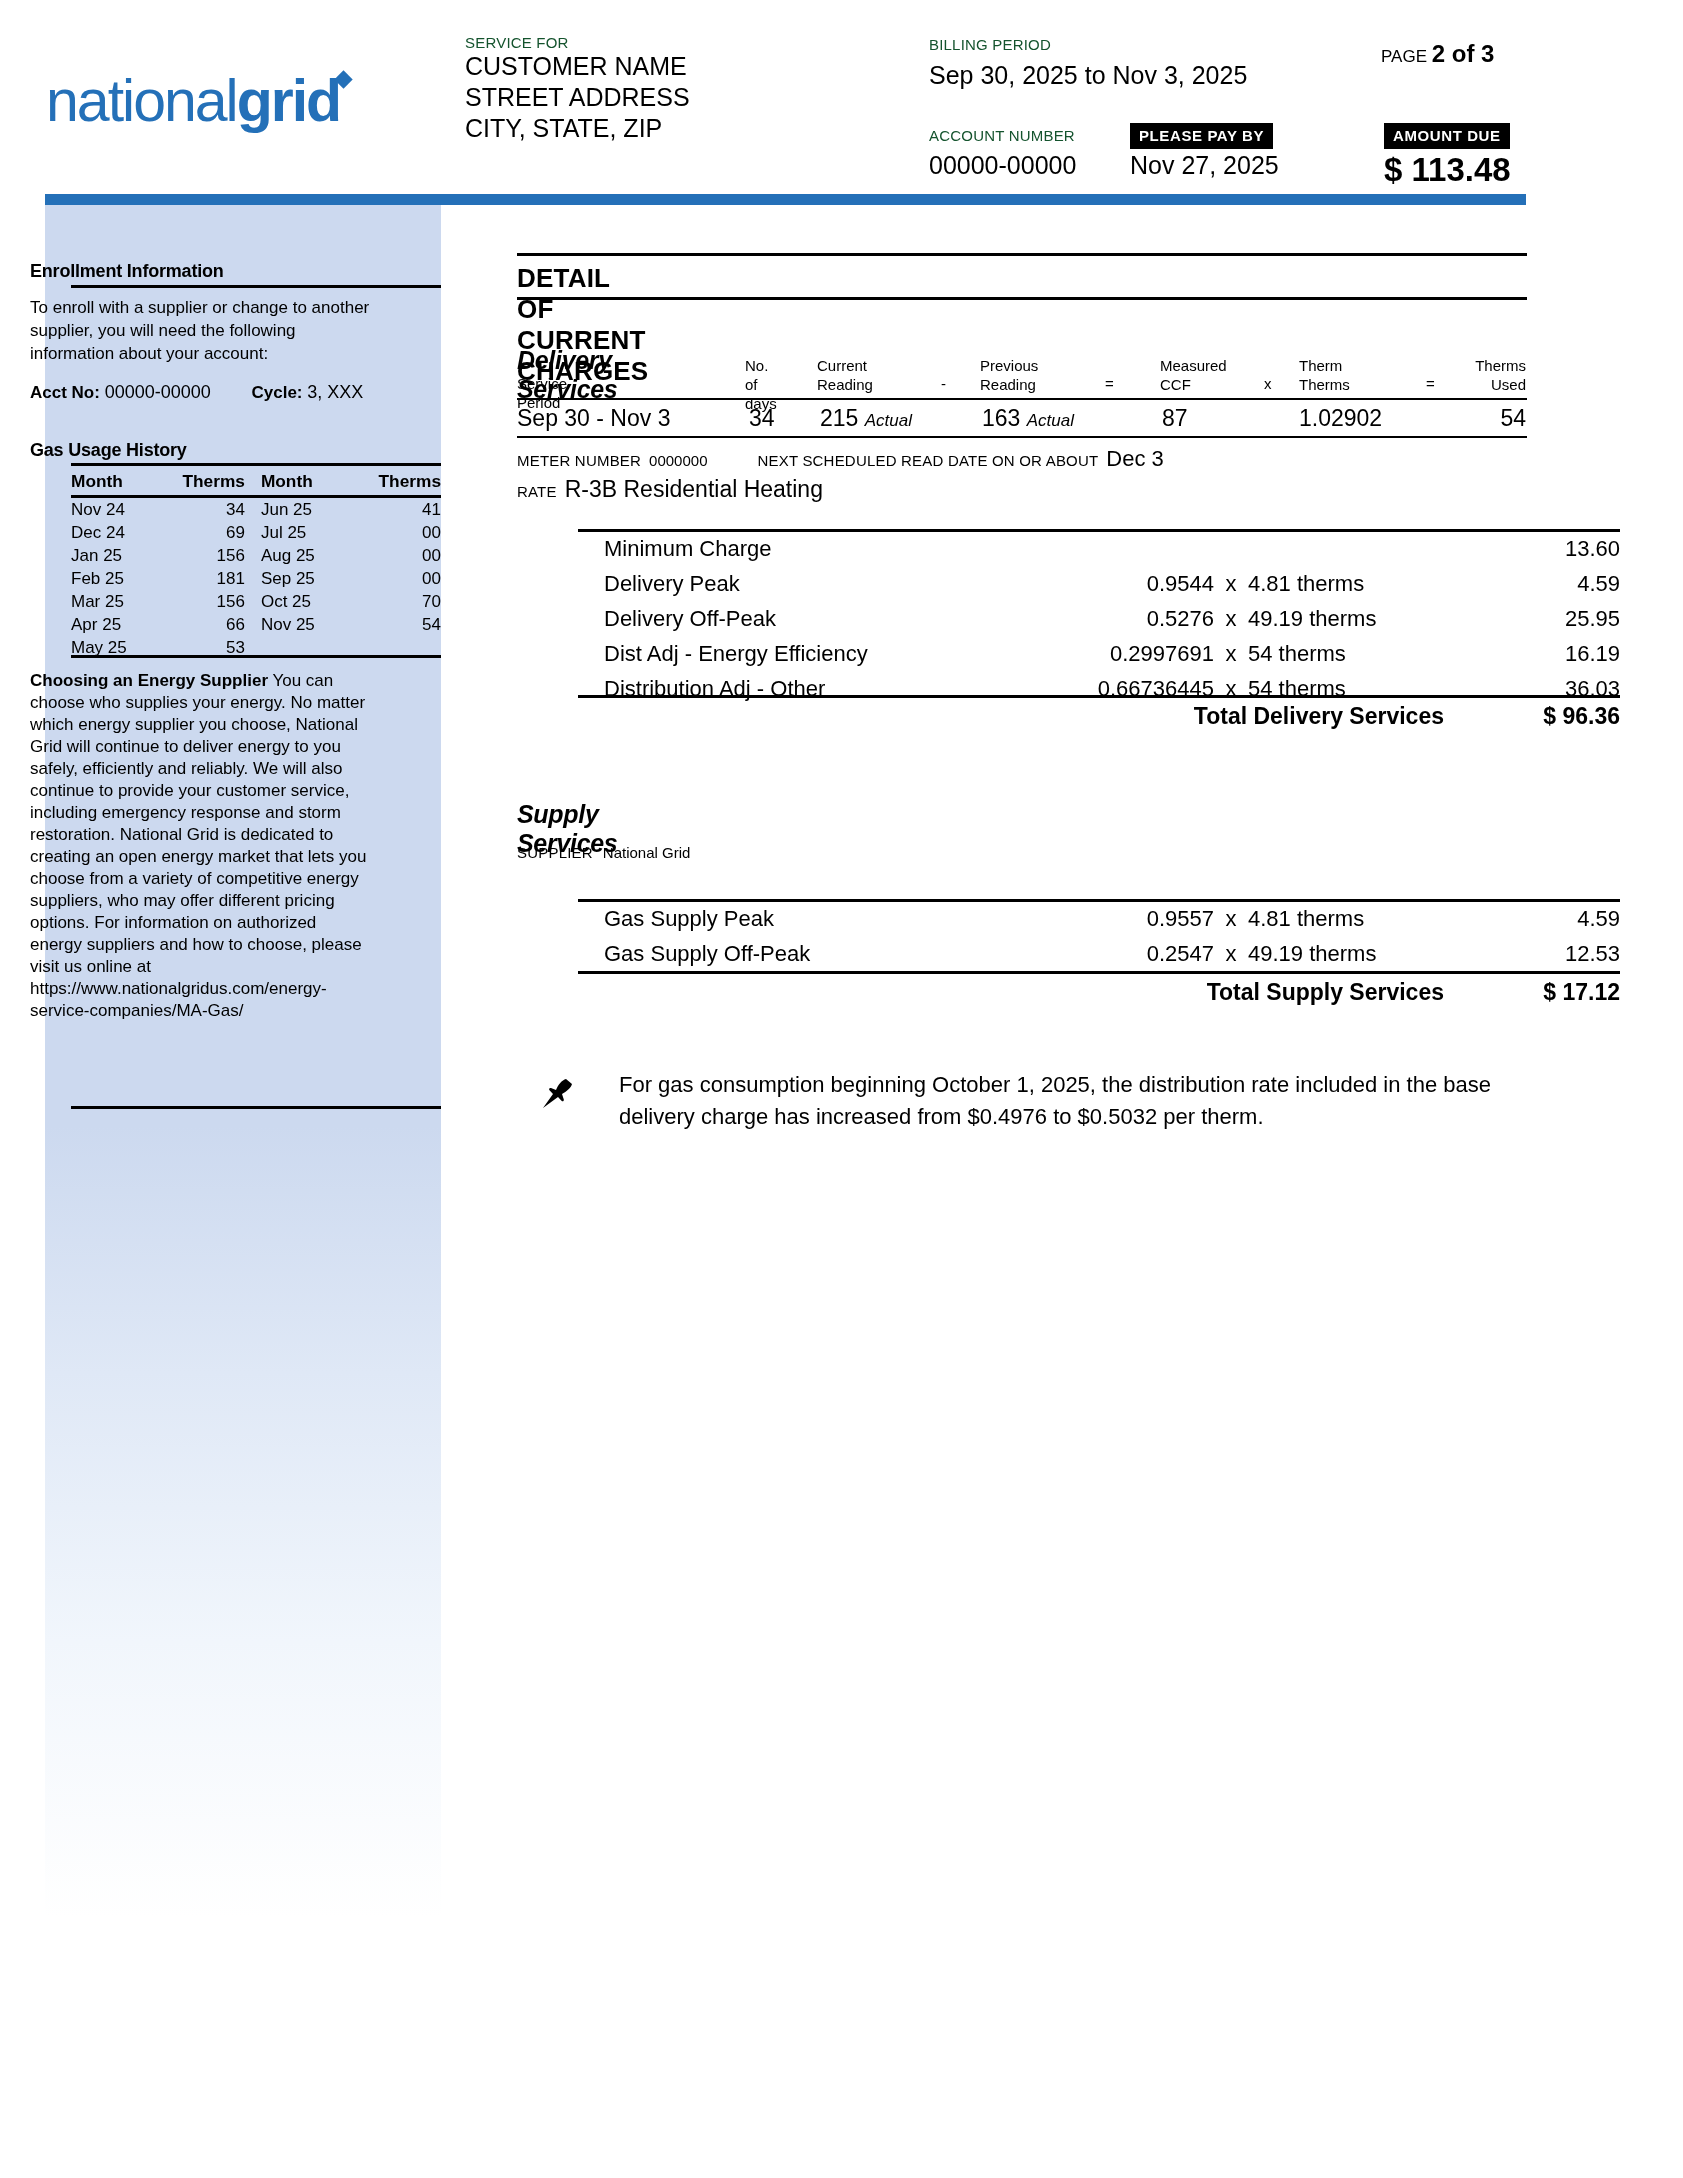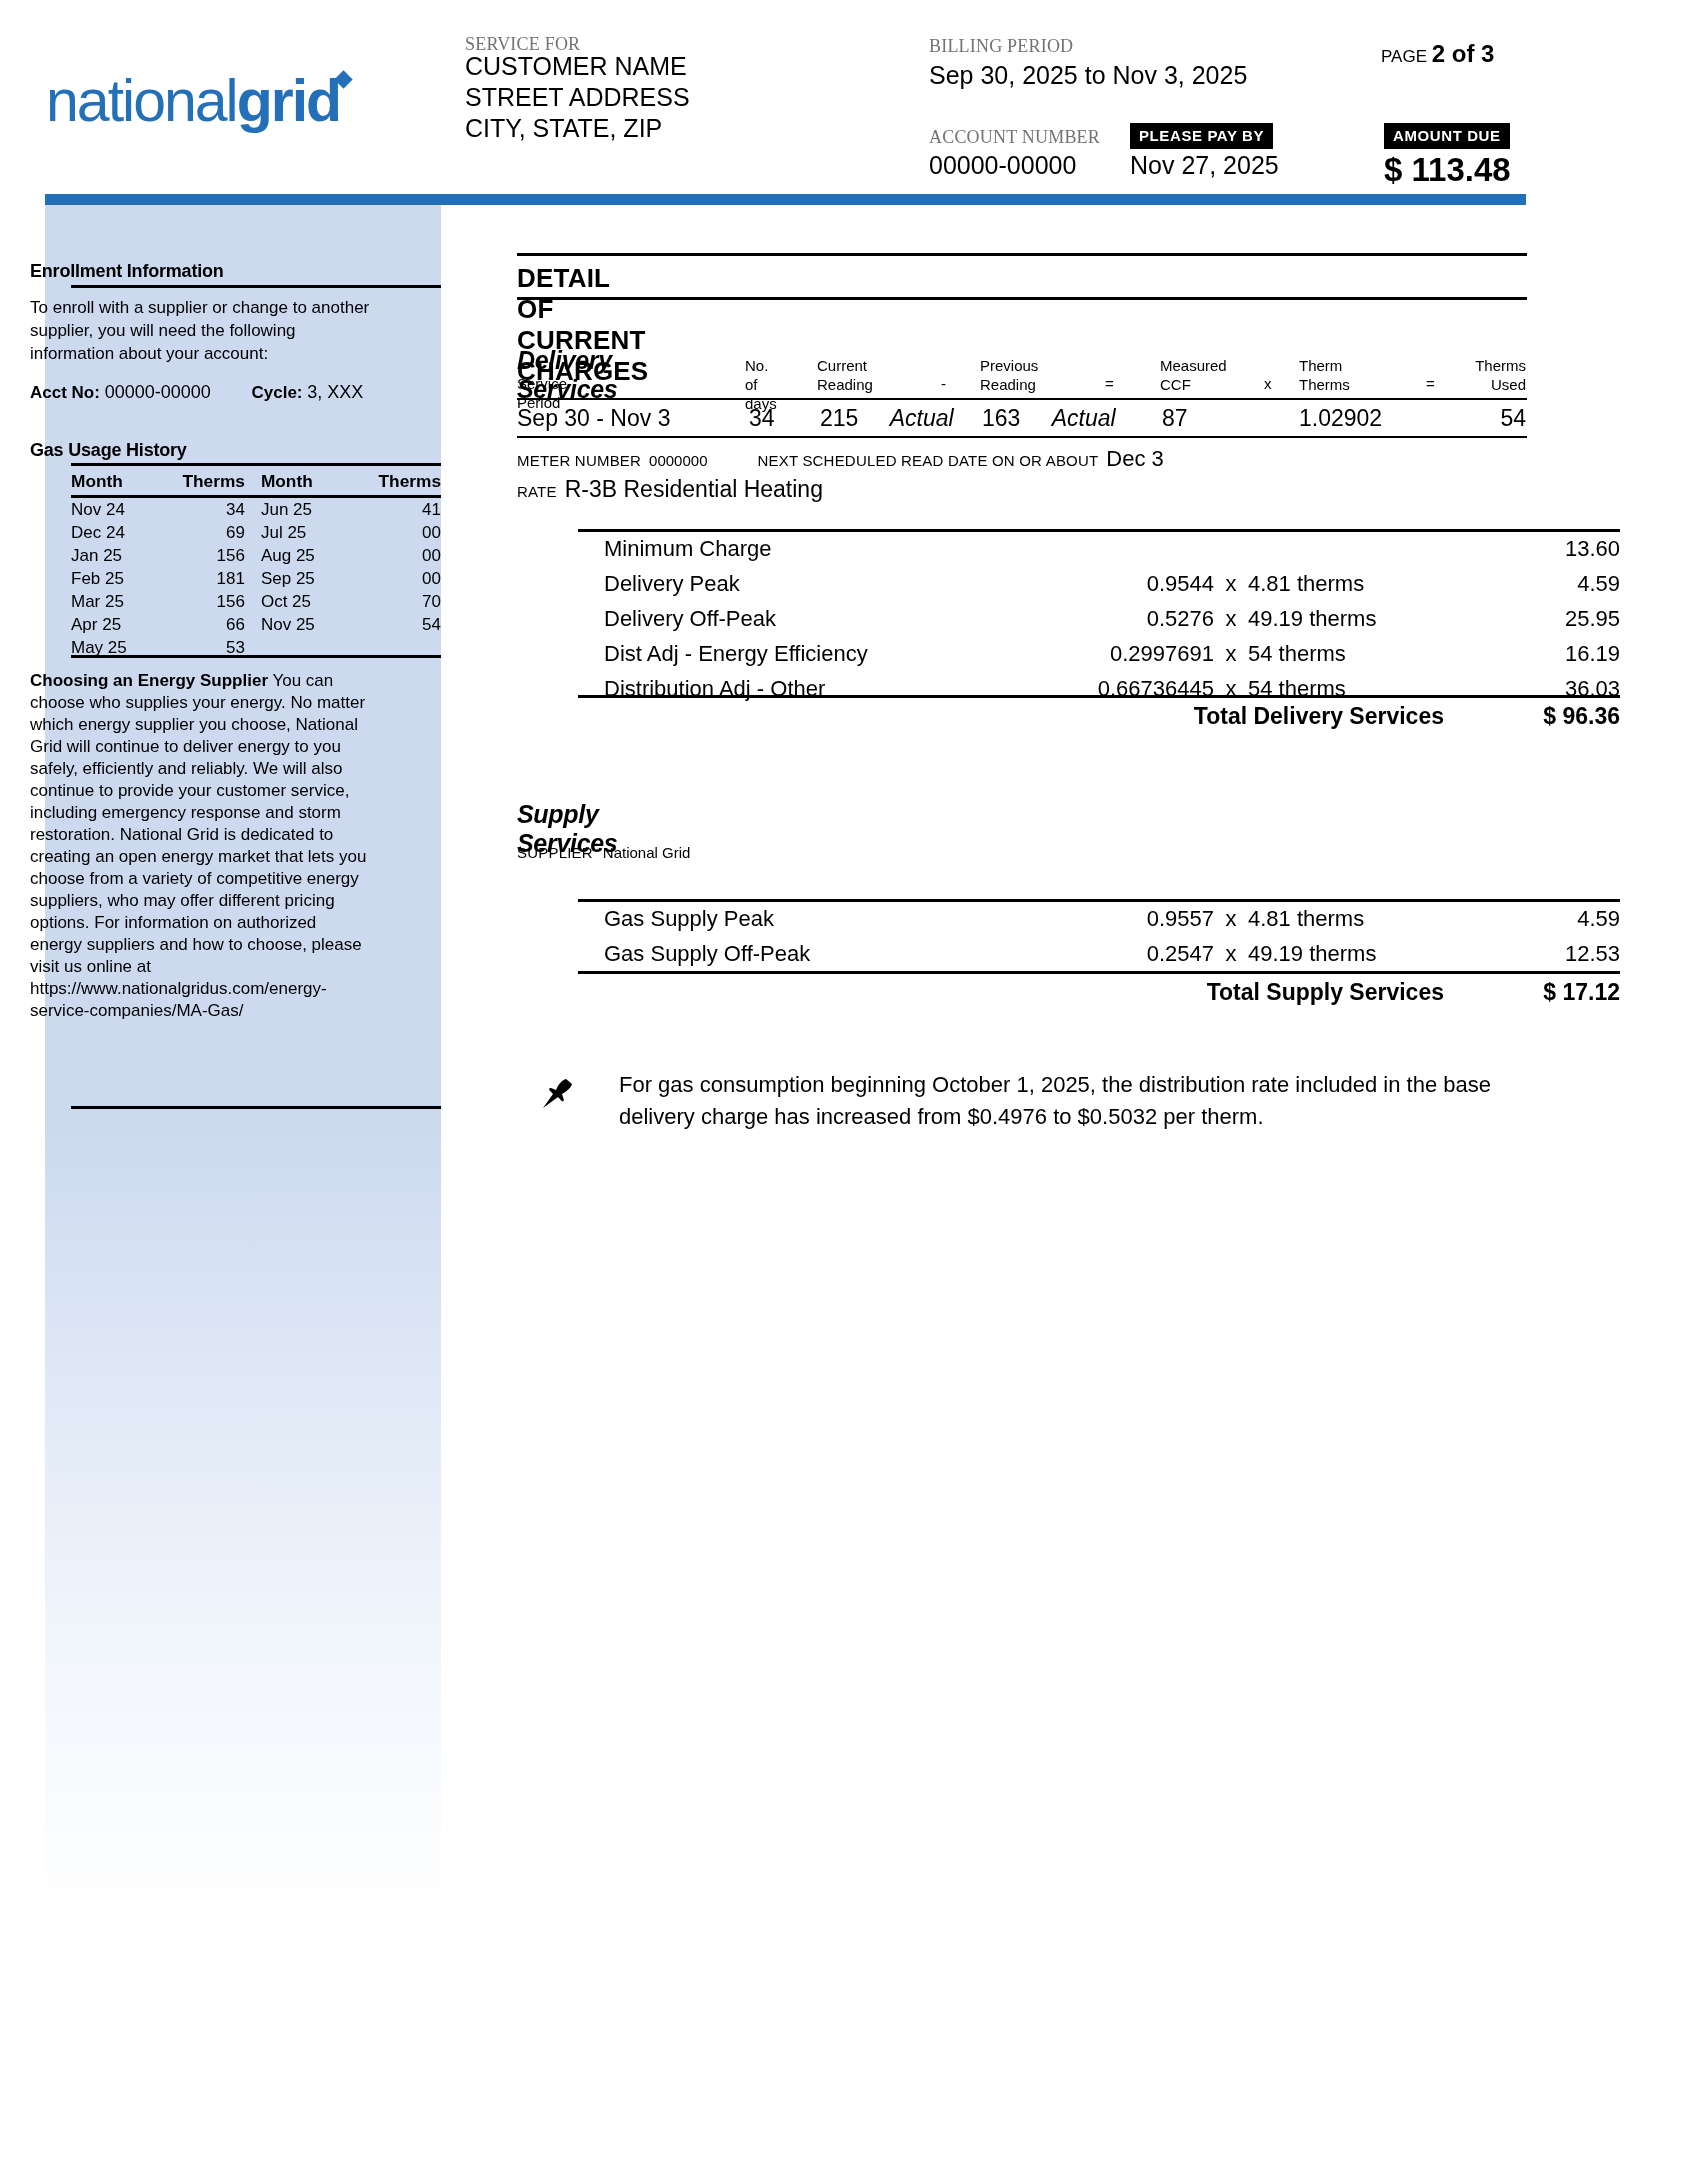--- a/index.html
+++ b/index.html
@@ -35,24 +35,23 @@
   #logo .bd { font-weight: bold; }
   #logo .diamond {
     position: absolute;
     left: 291px; top: 6px;
     width: 13px; height: 13px;
     background: #2470B8;
     transform: rotate(45deg);
   }
 
   .tiny-label {
-    font-size: 18px;
+    font-size: 15px;
     letter-spacing: 0.2px;
-    color: #737373;
-    font-family: Liberation Serif, serif;
+    color: #14532d;
   }
   .mid-val {
     font-size: 25px;
     color: #000;
   }
 
   #service-for { position: absolute; left: 465px; top: 34px; }
   #cust-block  { position: absolute; left: 465px; top: 51px; line-height: 31px; }
 
   #billing-label { position: absolute; left: 929px; top: 36px; }
@@ -197,21 +196,21 @@
     width: 1010px; border-bottom: 2px solid #000;
   }
   .mv { position: absolute; font-size: 23px; top: 405px; white-space: nowrap;}
   #mv-period { left: 517px; }
   #mv-days   { left: 749px; }
   #mv-curr   { left: 820px; }
   #mv-prev   { left: 982px; }
   #mv-ccf    { left: 1162px; }
   #mv-tf     { left: 1299px; }
   #mv-tu     { left: 1448px; text-align: right; width: 78px;}
-  .actual { font-size: 23px; font-style: italic; margin-left: 25px; }
+  .actual { font-size: 17px; font-style: italic; }
 
   #meter-rule-bot {
     position: absolute; left: 517px; top: 436px;
     width: 1010px; border-bottom: 2px solid #000;
   }
 
   #meter-line { position: absolute; left: 517px; top: 446px; white-space: nowrap;}
   #meter-line .lbl { font-size: 15px; letter-spacing: 0.2px; }
   #meter-line .val { font-size: 15px; margin-left: 8px; }
   #meter-line .nsrd { font-size: 15px; letter-spacing: 0.2px; margin-left: 50px;}

